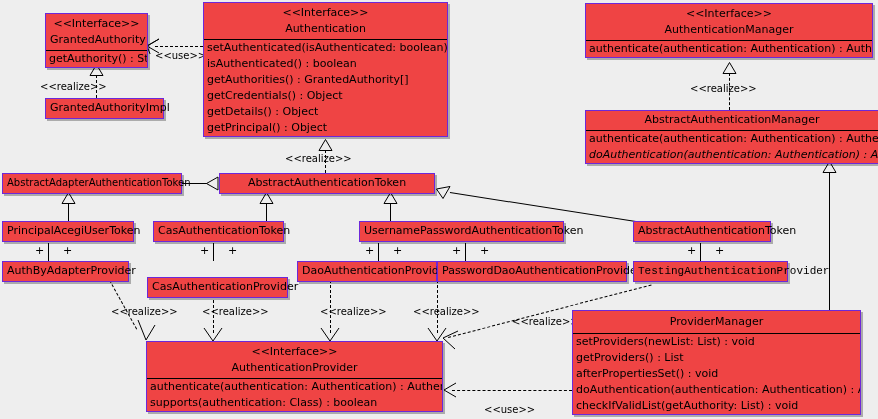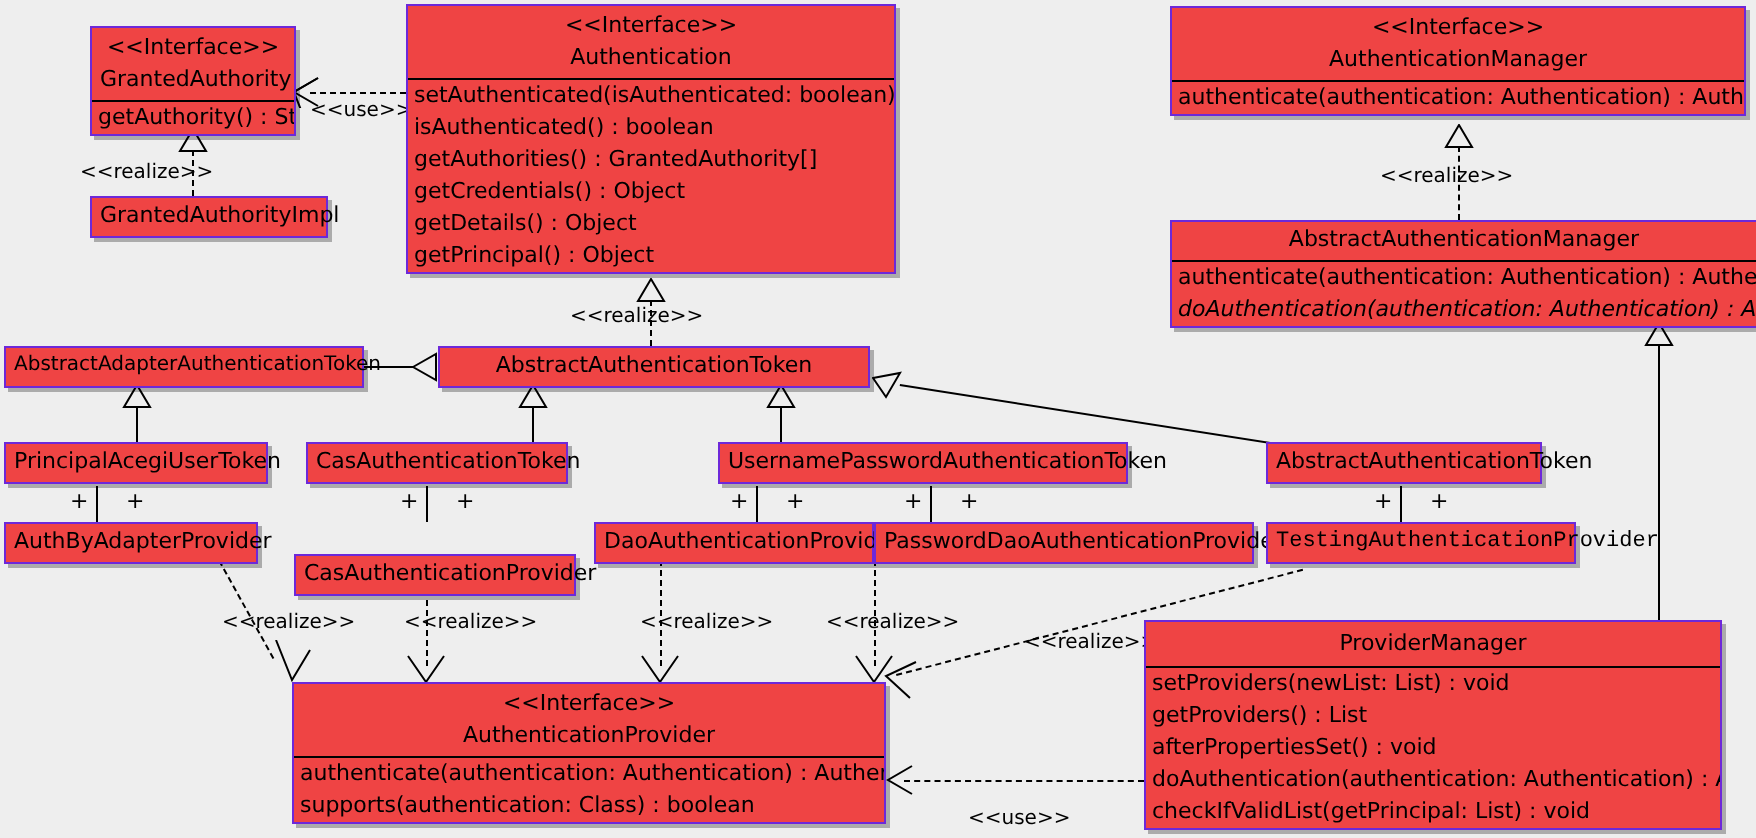--- a/index.html
+++ b/index.html
@@ -407,17 +407,17 @@
   <div class="uml-box" style="left:572px; top:310px; width:289px;">
     <div class="uml-head compact" style="padding-top:3px;padding-bottom:3px;">
       <span class="cname">ProviderManager</span>
     </div>
     <div class="uml-sep"></div>
     <div class="uml-ops">
       <span class="op">setProviders(newList: List) : void</span>
       <span class="op">getProviders() : List</span>
       <span class="op">afterPropertiesSet() : void</span>
       <span class="op">doAuthentication(authentication: Authentication) : Authentication</span>
-      <span class="op">checkIfValidList(getPrincipal: List) : void</span>
+      <span class="op">checkIfValidList(getAuthority: List) : void</span>
     </div>
   </div>
 
 </div>
 
 </body></html>

